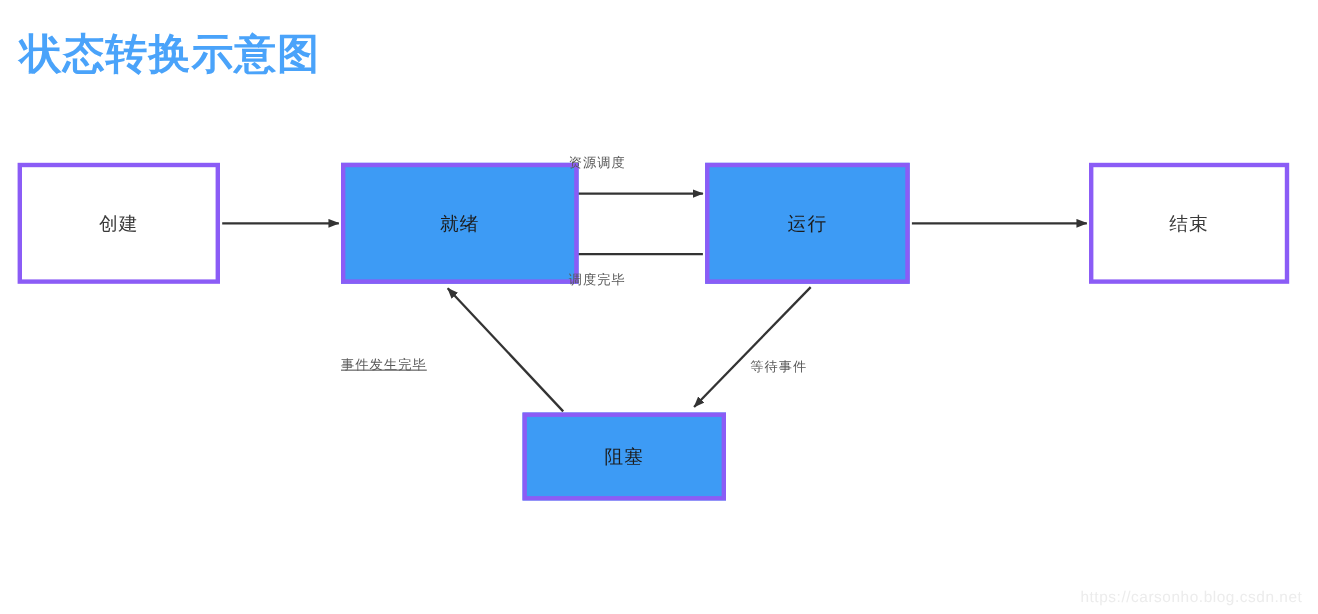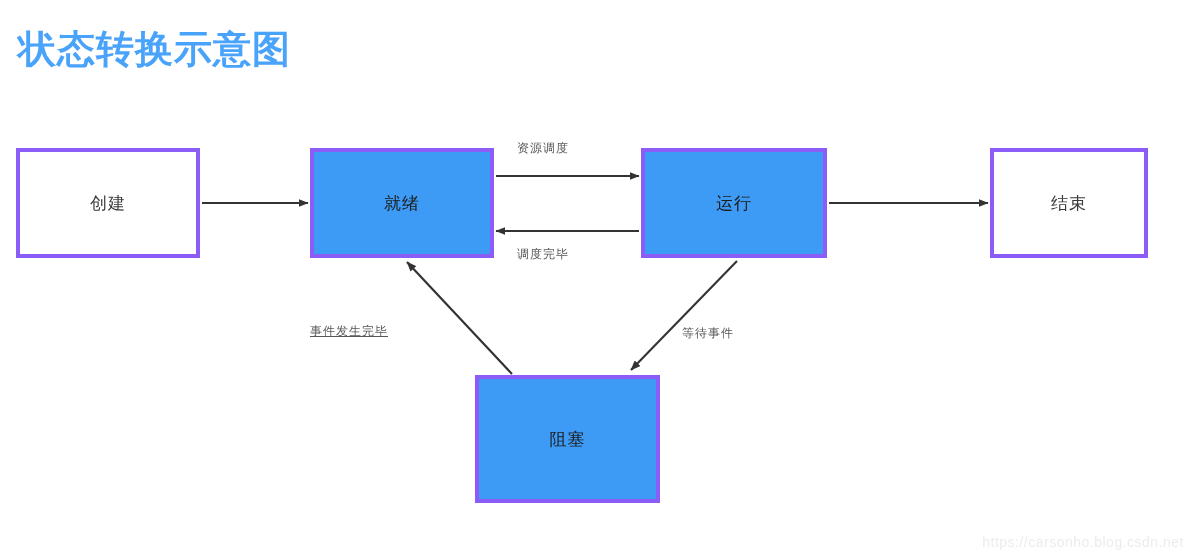--- a/index.html
+++ b/index.html
@@ -89,33 +89,33 @@
         <line x1="829" y1="203" x2="988" y2="203" marker-end="url(#ah)"></line>
         <line x1="737" y1="261" x2="631" y2="370" marker-end="url(#ah)"></line>
         <line x1="512" y1="374" x2="407" y2="262" marker-end="url(#ah)"></line>
       </g>
   </svg>
 
   <div class="node plain" style="left:16px;  top:148px; width:184px; height:110px;">
     <span>创建</span>
   </div>
 
-  <div class="node filled" style="left:310px; top:148px; width:184px; height:110px;">
+  <div class="node filled" style="left:310px; top:148px; width:216px; height:110px;">
     <span>就绪</span>
   </div>
 
   <div class="node filled" style="left:641px; top:148px; width:186px; height:110px;align-items:center;">
     <span>运行</span>
   </div>
 
-  <div class="node plain" style="left:990px; top:148px; width:158px; height:110px;">
+  <div class="node plain" style="left:990px; top:148px; width:182px; height:110px;">
     <span>结束</span>
   </div>
 
-  <div class="node filled" style="left:475px; top:375px; width:185px; height:128px;">
+  <div class="node filled" style="left:475px; top:375px; width:185px; height:80px;">
     <span>阻塞</span>
   </div>
 
   <div class="edge-label" style="left:517px; top:140px;">资源调度</div>
   <div class="edge-label" style="left:517px; top:246px;">调度完毕</div>
   <div class="edge-label" style="left:682px; top:325px;">等待事件</div>
   <div class="edge-label" style="left:310px; top:323px;text-decoration:underline;">事件发生完毕</div>
 
   <div id="watermark">https://carsonho.blog.csdn.net</div>
 

